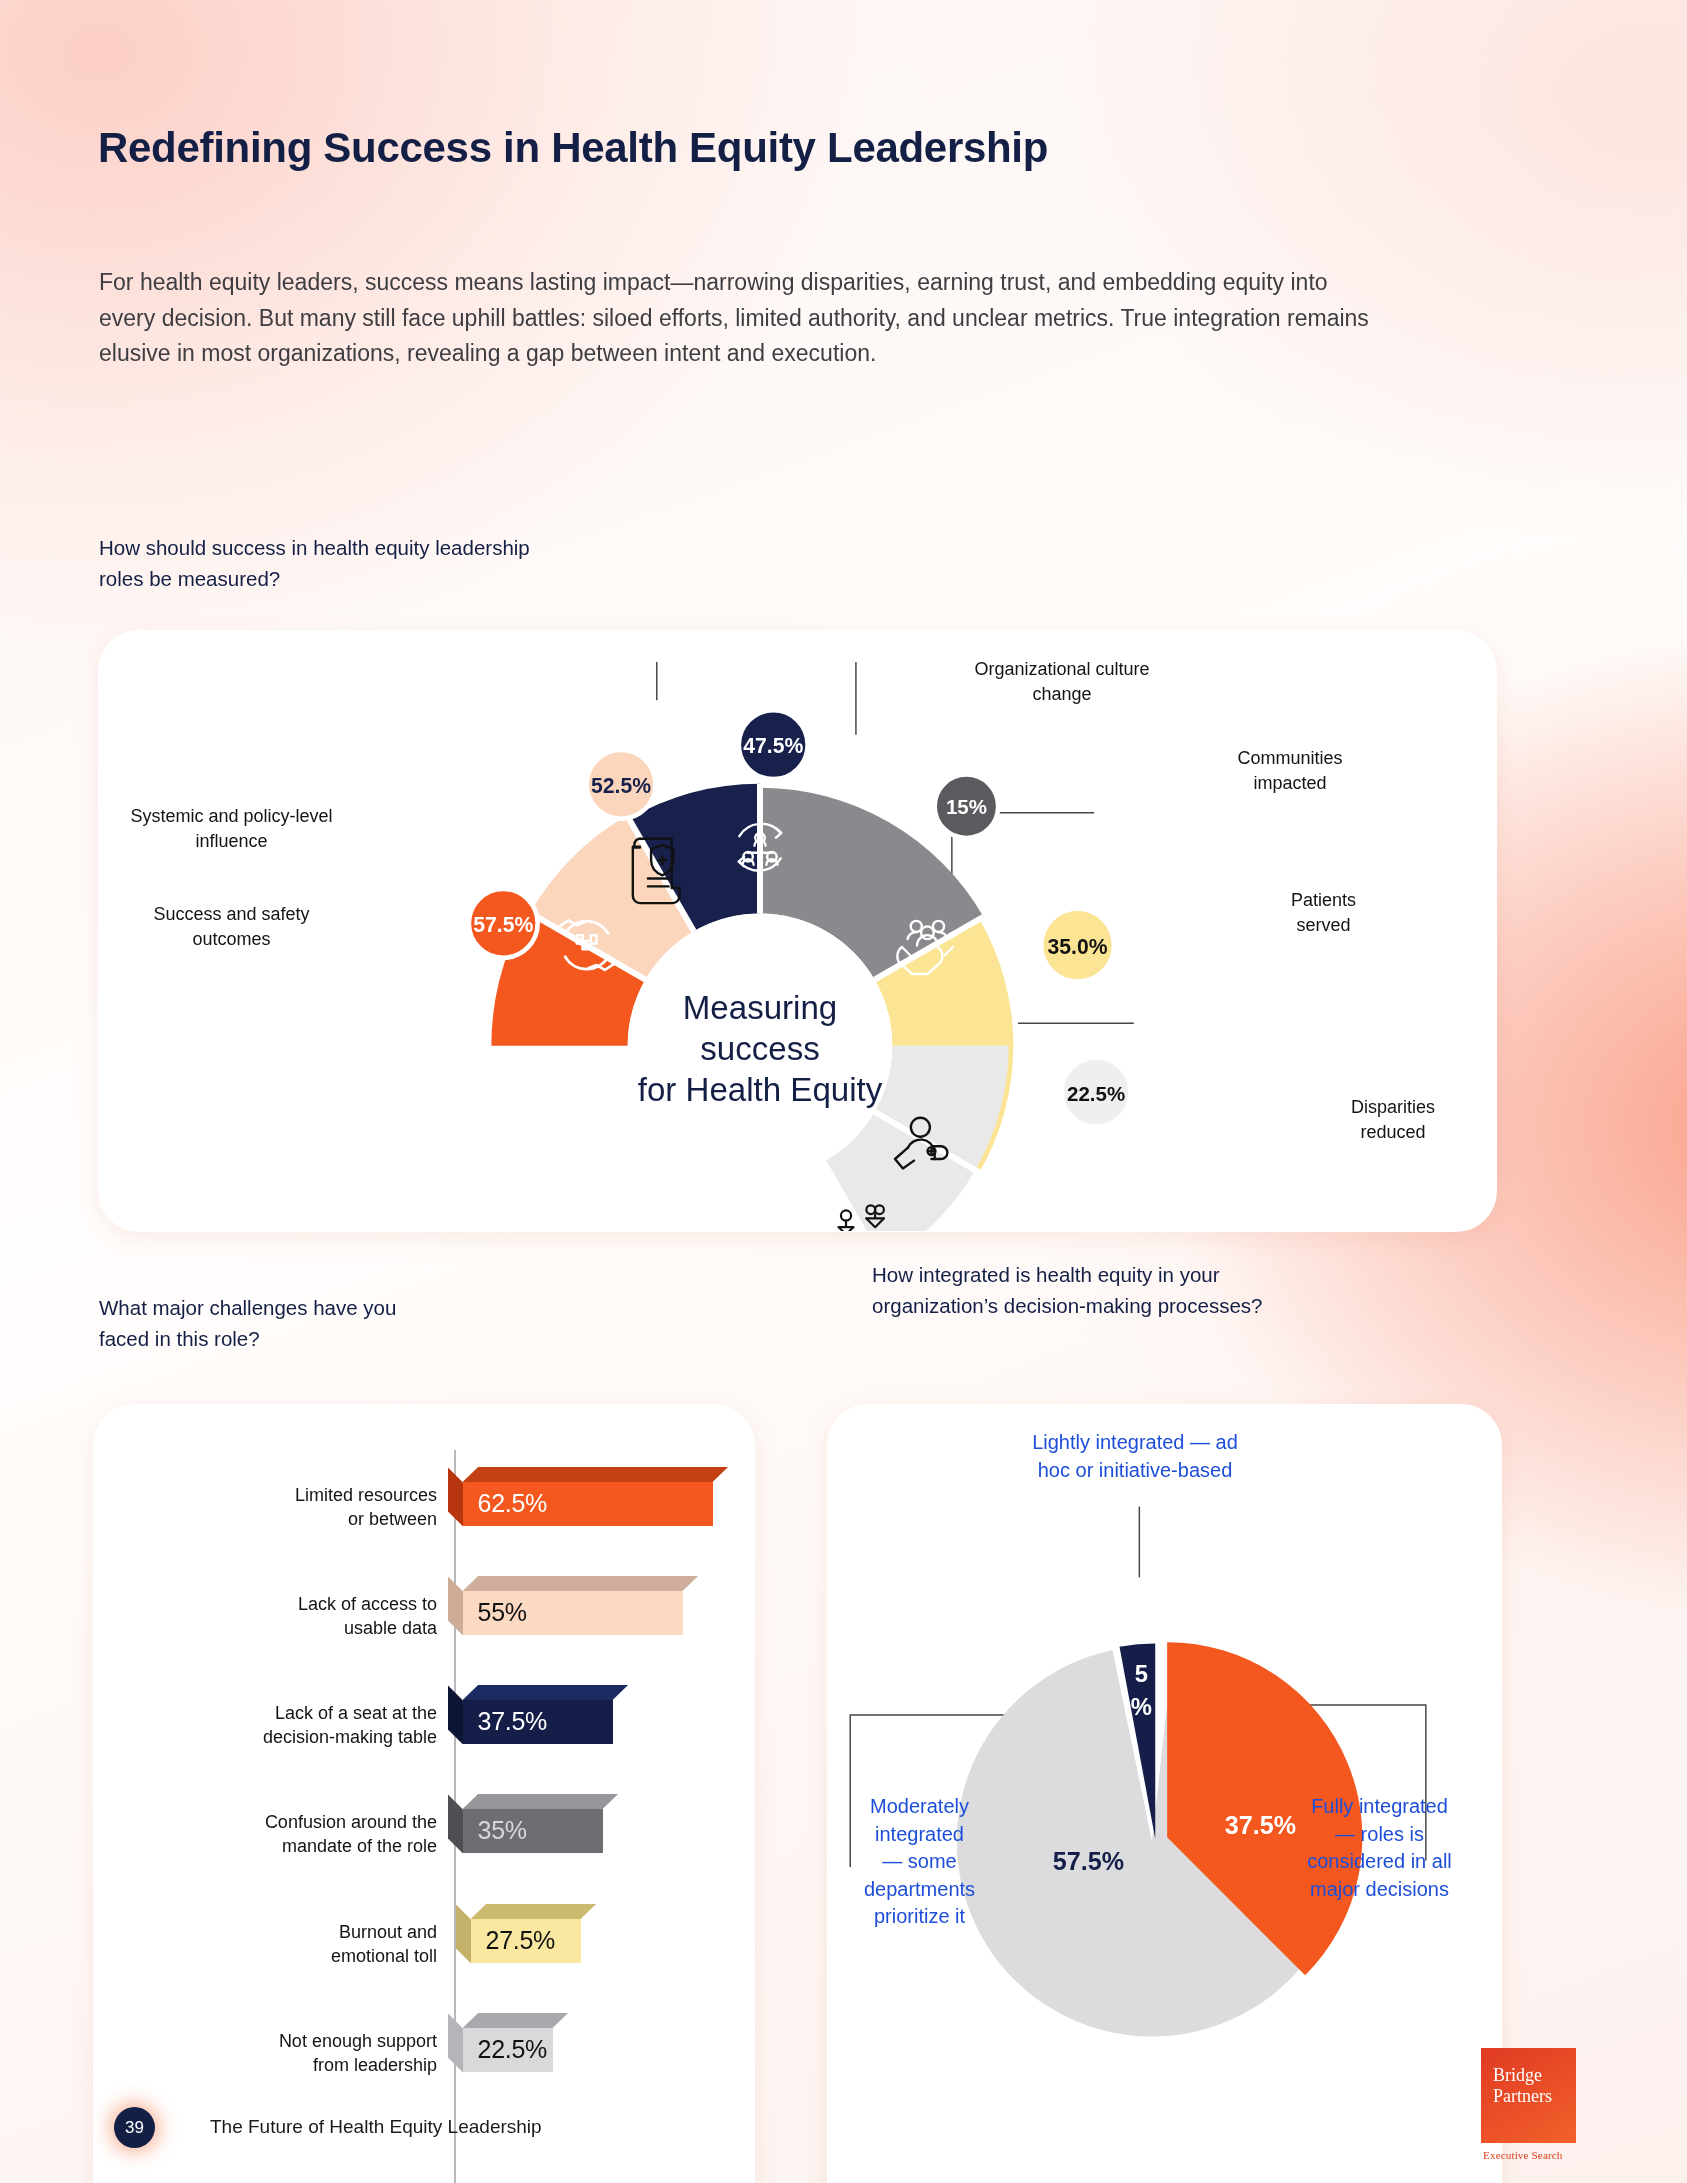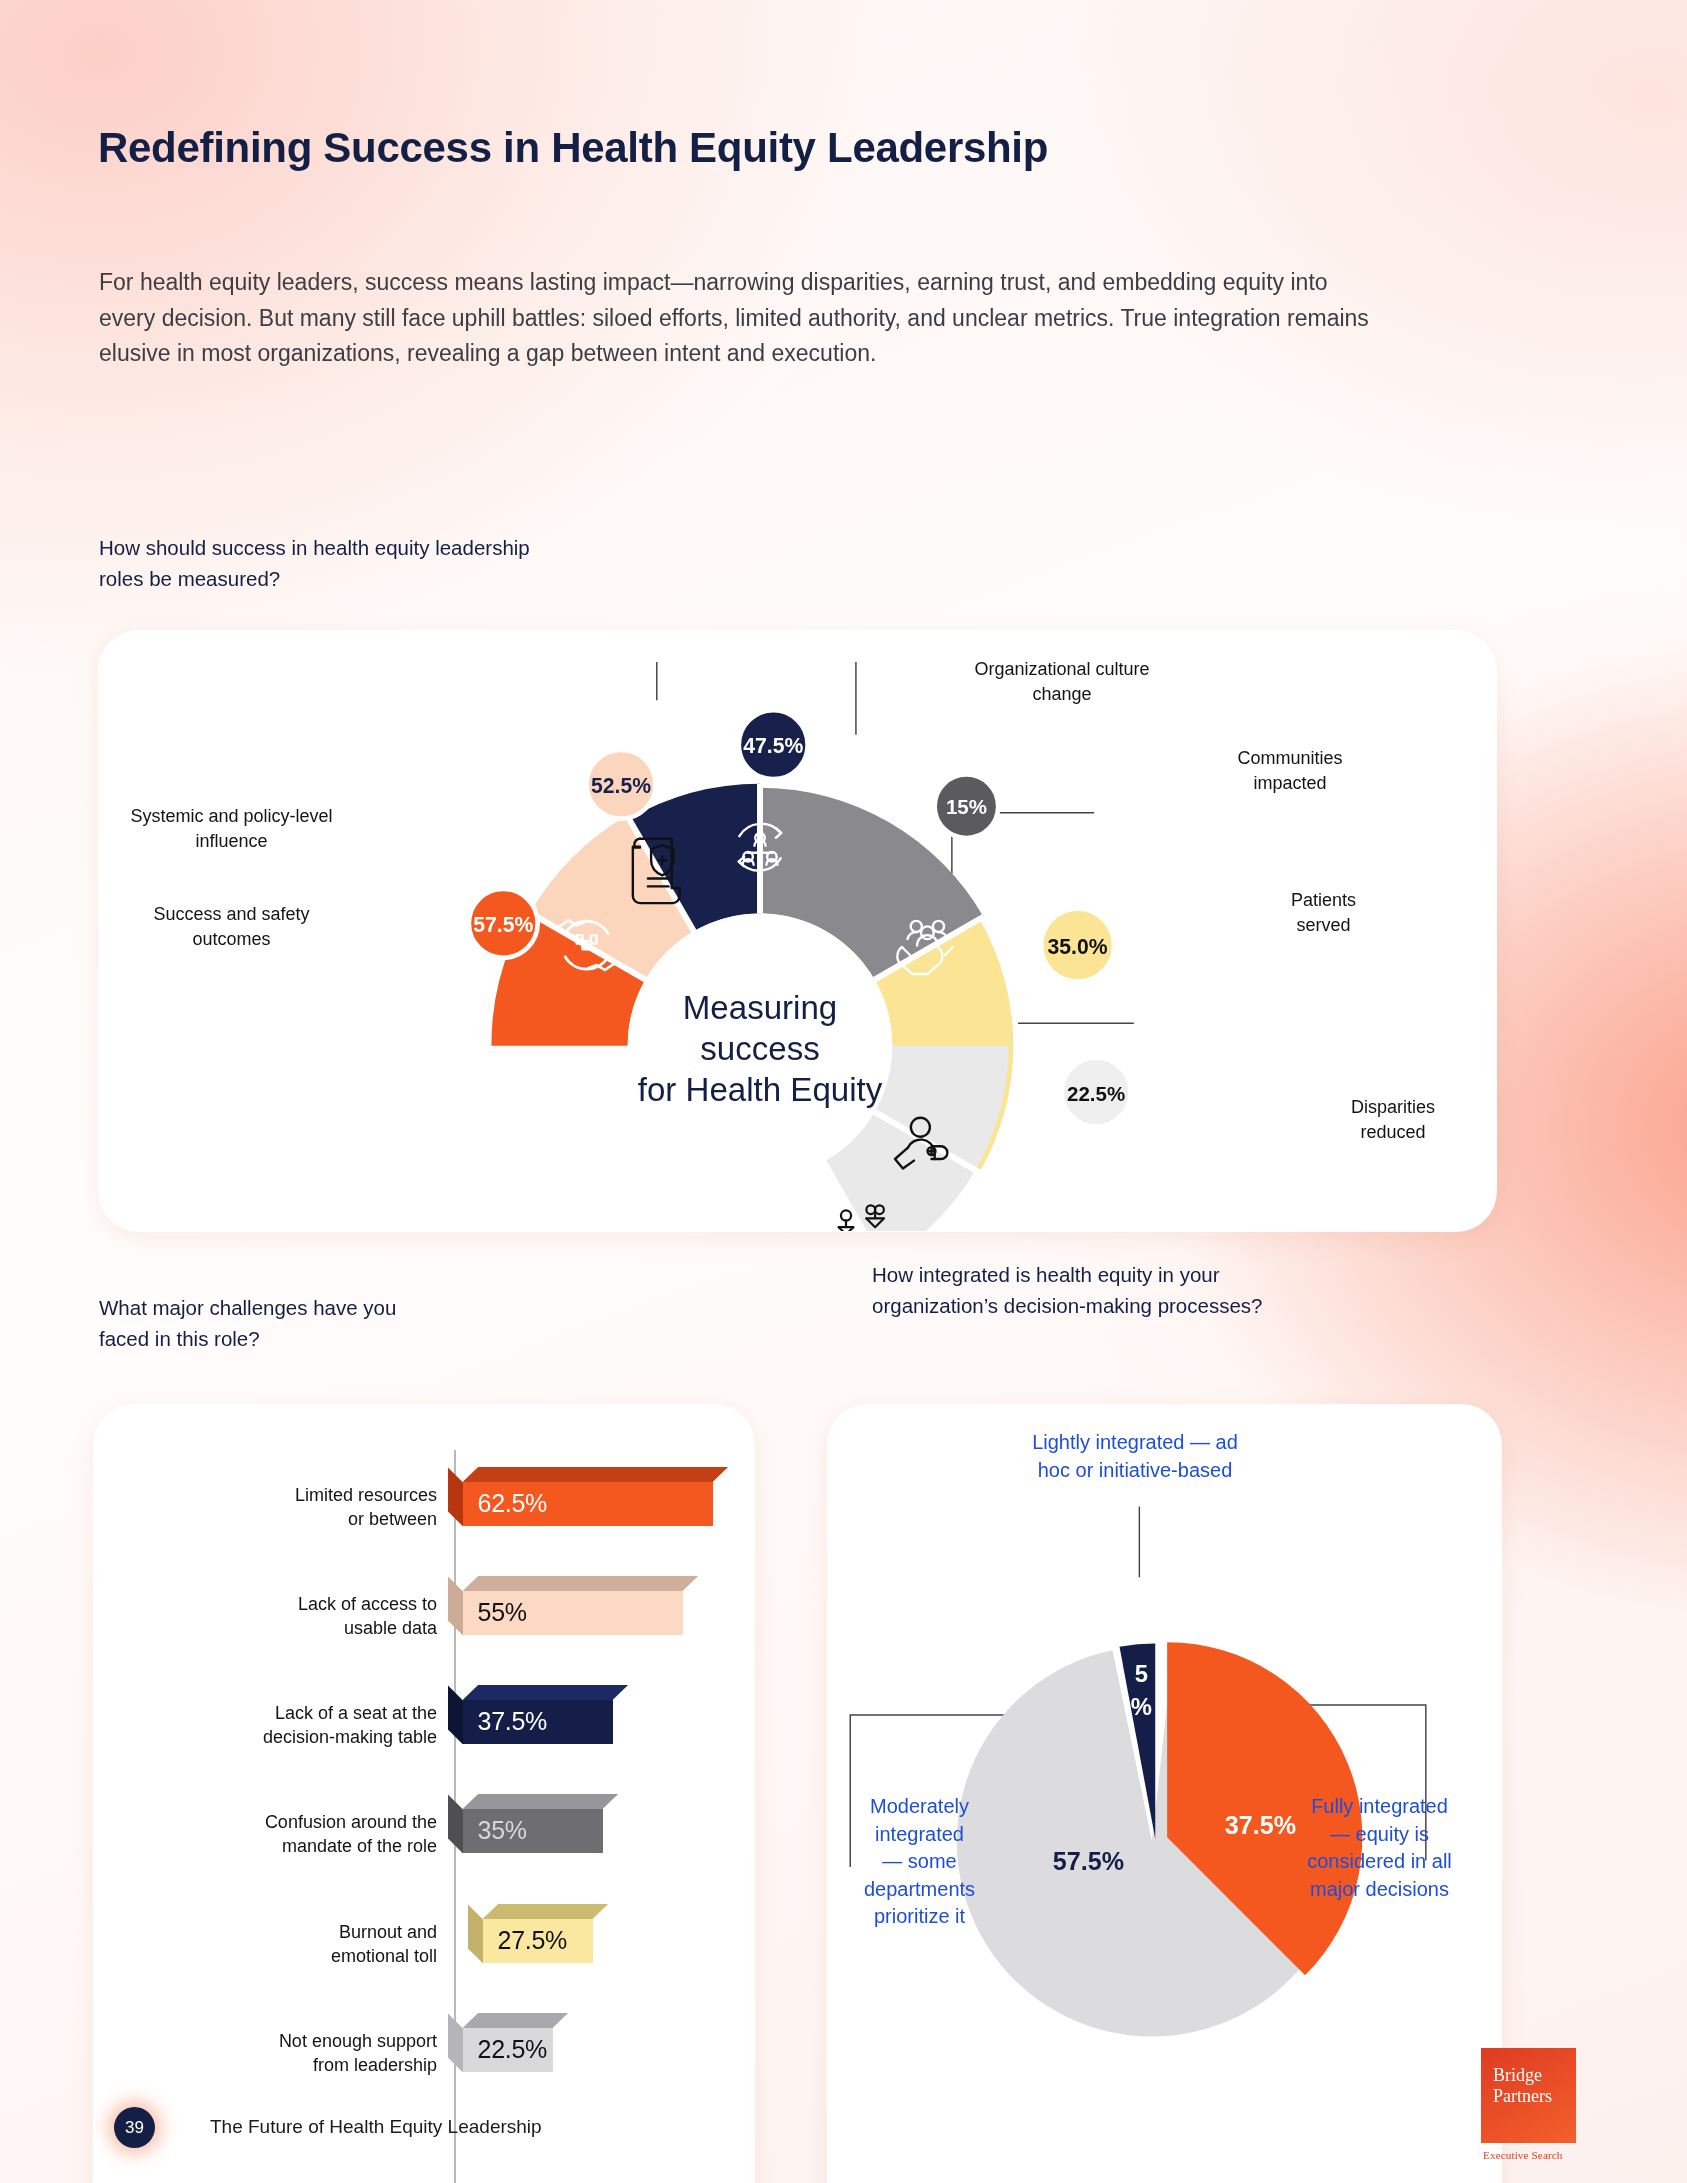--- a/index.html
+++ b/index.html
@@ -343,21 +343,21 @@
           <div class="top" style="width: 140px; background: rgb(151, 151, 155);"></div>
           <div class="side" style="background: rgb(79, 79, 83);"></div>
           <div class="face" style="width: 140px; background: rgb(110, 110, 114);">
             <span style="color: rgb(216, 216, 218);">35%</span>
           </div>
         </div>
       </div>
       <div class="bar-row" style="top: 500px;">
         <div class="bar-cat" style="top: 17px;">Burnout and
 emotional toll</div>
-        <div class="bar3d" style="left: 390px; width: 110px; height: 58px; padding-left: 33px;">
+        <div class="bar3d" style="left: 378px; width: 110px; height: 58px; padding-left: 33px;">
           <div class="top" style="width: 110px; background: rgb(203, 186, 112);"></div>
           <div class="side" style="background: rgb(196, 178, 106);"></div>
           <div class="face" style="width: 110px; background: rgb(251, 232, 160);">
             <span style="color: rgb(17, 17, 17);">27.5%</span>
           </div>
         </div>
       </div>
       <div class="bar-row" style="top: 609px;">
         <div class="bar-cat" style="top: 17px;">Not enough support
 from leadership</div>
@@ -399,21 +399,21 @@
 </div>
 
 <div class="pie-label" id="pl-light">Lightly integrated — ad
 hoc or initiative-based</div>
 <div class="pie-label" id="pl-mod">Moderately
 integrated
 — some
 departments
 prioritize it</div>
 <div class="pie-label" id="pl-full">Fully integrated
-— equity is
+— roles is
 considered in all
 major decisions</div>
 
 <div id="page-badge">39</div>
 <div id="footer-text">The Future of Health Equity Leadership</div>
 <div id="logo">
   <div>Bridge</div>
   <div>Partners</div>
 </div>
 <div id="logo-tag">Executive Search</div>

